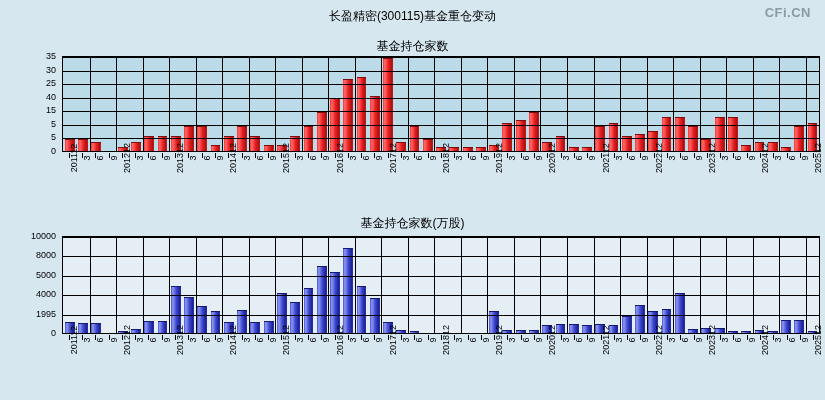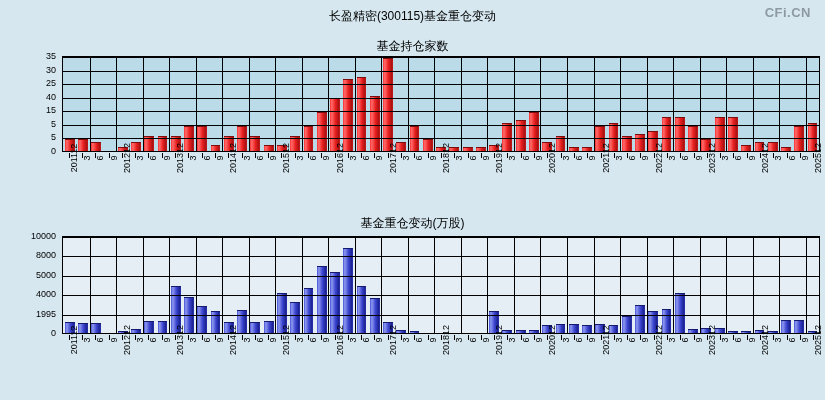--- a/index.html
+++ b/index.html
@@ -534,21 +534,21 @@
       </div>
       <div class="xl">
         <span>9</span>
       </div>
       <div class="xl year">
         <span>202512</span>
       </div>
     </div>
 </div>
 
-<div class="sub-title" id="sub2">基金重仓变动(万股)</div>
+<div class="sub-title" id="sub2">基金持仓家数(万股)</div>
 
 <div class="panel" id="panel2">
   <div class="ylabels" id="yl2">
       <span style="top: 97px;">0</span>
       <span style="top: 77.6px;">1995</span>
       <span style="top: 58.2px;">4000</span>
       <span style="top: 38.8px;">5000</span>
       <span style="top: 19.4px; margin-left: 48px;">8000</span>
       <span style="top: 0px;">10000</span>
     </div>

